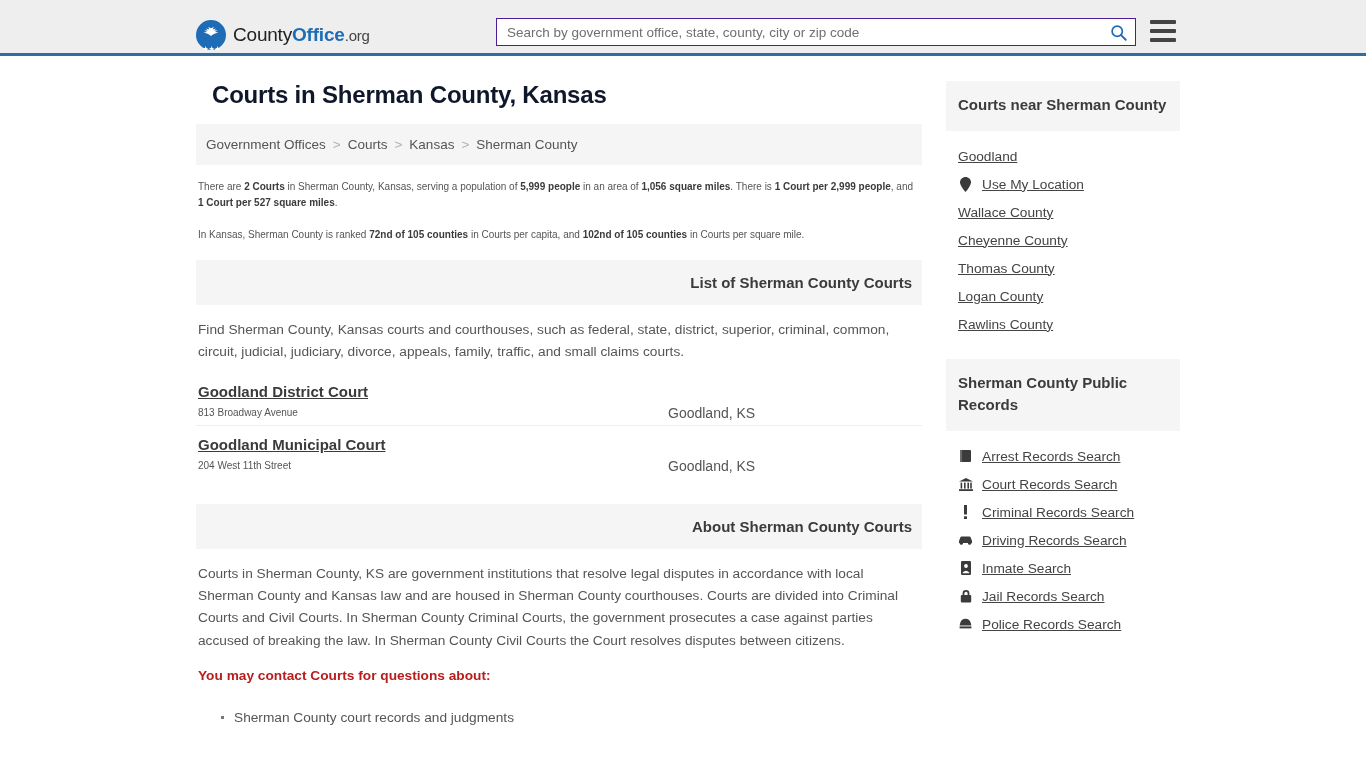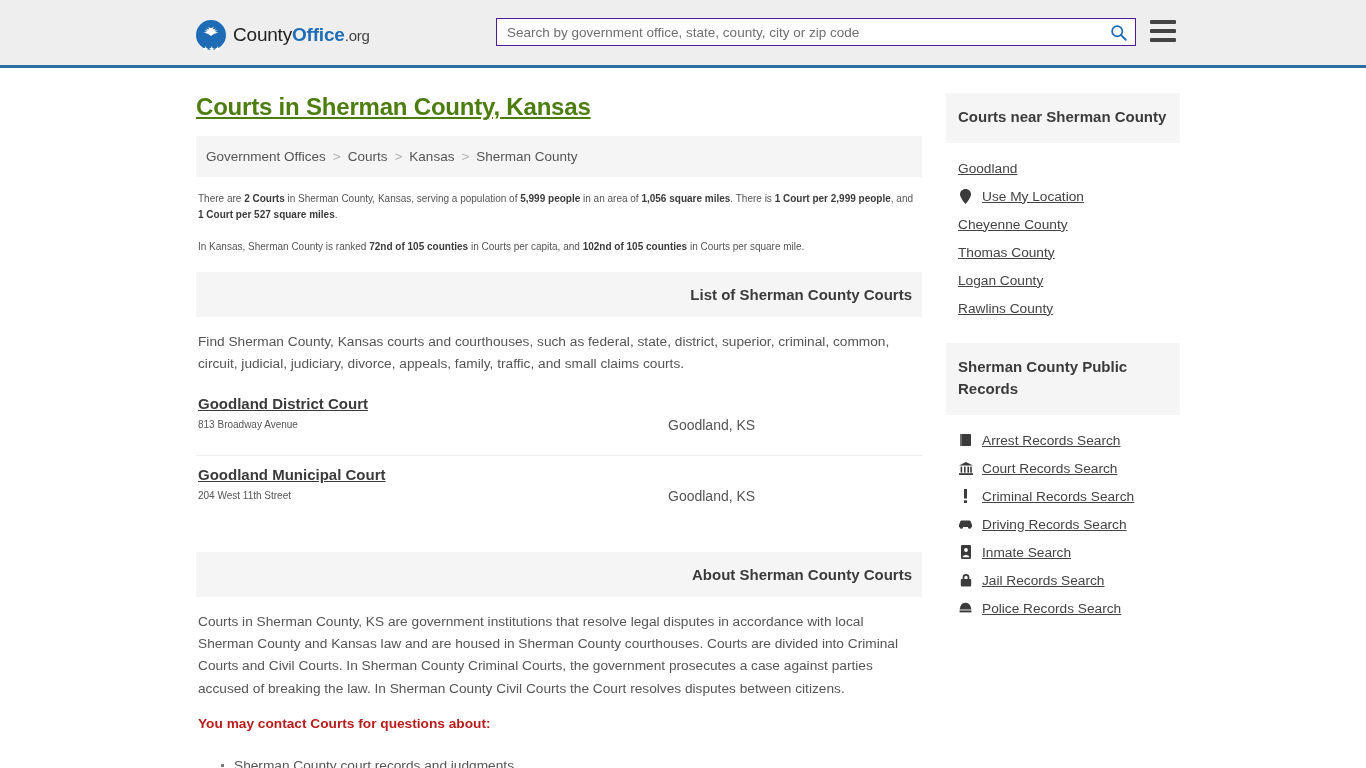--- a/index.html
+++ b/index.html
@@ -6,21 +6,21 @@
   html, body {
     margin: 0; padding: 0;
     width: 1366px; height: 768px;
     overflow: hidden;
     background: #ffffff;
     font-family: "Liberation Sans", sans-serif;
   }
 
   
   .site-header {
-    height: 68px;
+    height: 56px;
     background: #eeeeee;
     border-bottom: 3px solid #2e6da4;
     display: flex;
     align-items: center;
     position: relative;
   }
   .brand {
     position: absolute;
     left: 196px;
     top: 20px;
@@ -126,24 +126,23 @@
     display: flex;
     gap: 24px;
     align-items: flex-start;
   }
   .main-col { width: 726px; flex: none; }
   .side-col { width: 234px; flex: none; }
 
   h1.page-title {
     font-size: 24px;
     font-weight: bold;
-    color: #4d7c0f;
-    margin: 25px 0 15px 0;
+    color: #0f172a;
+    margin: 25px 0 15px 16px;
     letter-spacing: -0.2px;
-    text-decoration: underline;
   }
 
   
   .breadcrumb {
     background: #f5f5f5;
     padding: 13px 10px;
     font-size: 13.5px;
     color: #555555;
     display: flex;
     align-items: center;
@@ -184,21 +183,21 @@
   .section-body p {
     margin: 0 0 10px 0;
     font-size: 13.7px;
     line-height: 1.62;
     color: #555555;
   }
 
   
   .court-list { margin-top: 6px; }
   .court-item {
-    padding: 10px 2px 22px 2px;
+    padding: 10px 2px 4px 2px;
     border-bottom: 1px solid #eeeeee;
     position: relative;
   }
   .court-item:last-child { border-bottom: none; }
   .court-name {
     font-size: 15px;
     font-weight: bold;
     color: #3b3b3b;
     text-decoration: underline;
     display: inline-block;
@@ -387,20 +386,23 @@
 
           <div class="side-link-row">
             <span class="side-icon">
               <svg width="11" height="15" viewBox="0 0 11 15">
                 <path d="M5.5 0 C2.5 0 0 2.4 0 5.3 C0 9.1 5.5 15 5.5 15 C5.5 15 11 9.1 11 5.3 C11 2.4 8.5 0 5.5 0 Z" fill="#3b3b3b"></path>
               </svg>
             </span>
             <a href="#" class="side-link">Use My Location</a>
           </div>
           <div class="side-link-row">
+            <a href="#" class="side-link">Wallace County</a>
+          </div>
+          <div class="side-link-row">
             <a href="#" class="side-link">Cheyenne County</a>
           </div>
           <div class="side-link-row">
             <a href="#" class="side-link">Thomas County</a>
           </div>
           <div class="side-link-row">
             <a href="#" class="side-link">Logan County</a>
           </div>
           <div class="side-link-row">
             <a href="#" class="side-link">Rawlins County</a>

